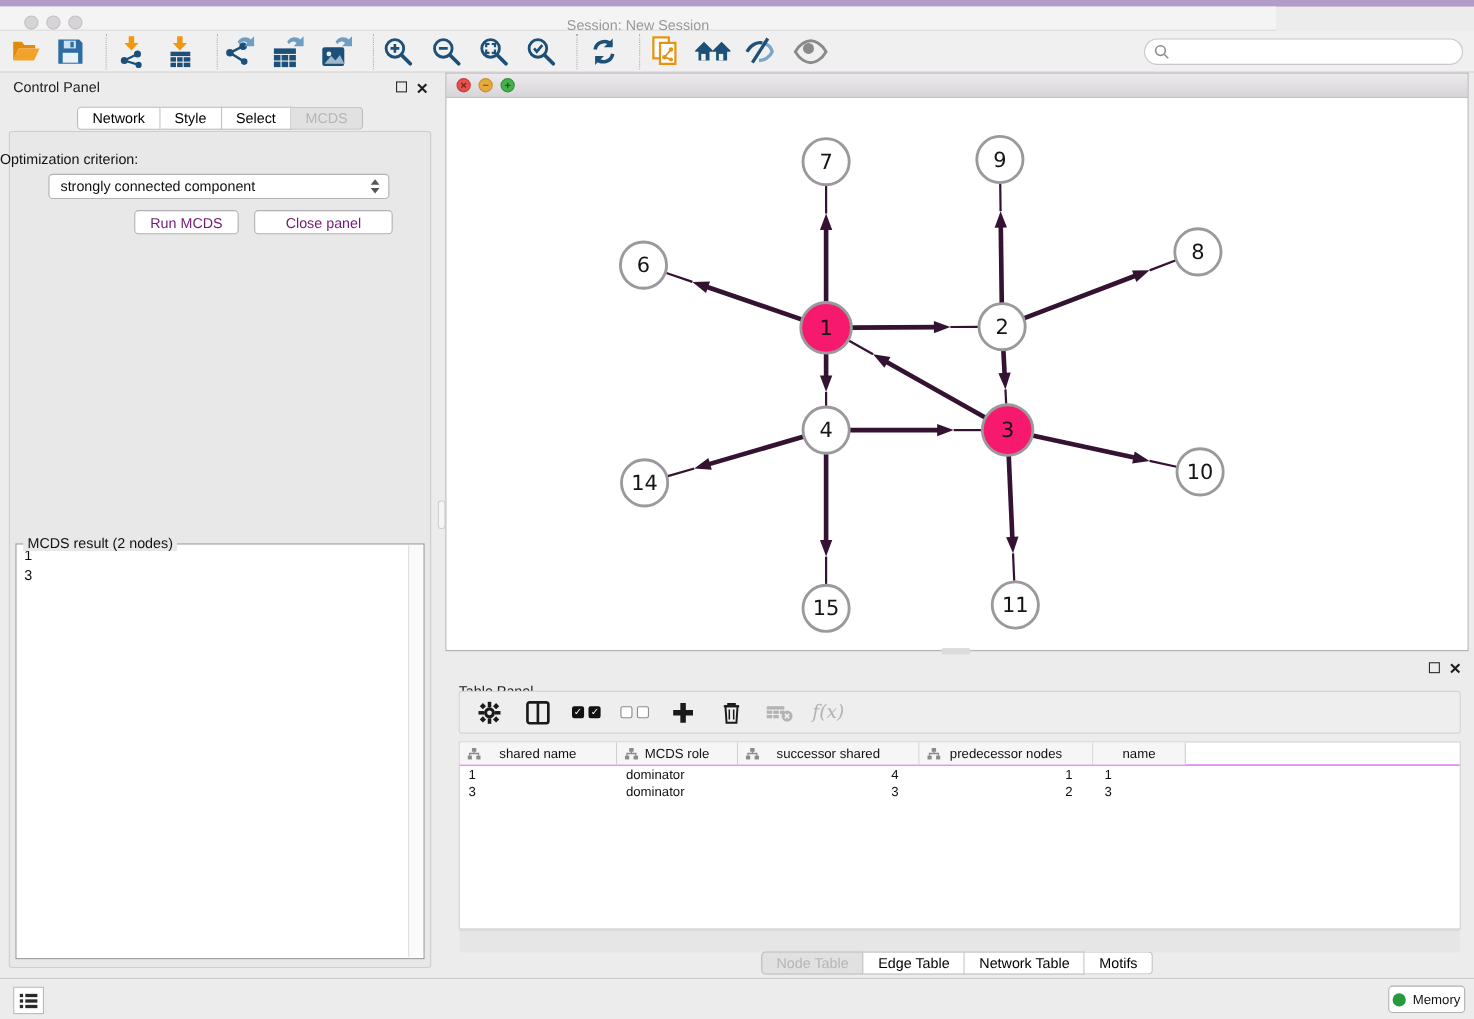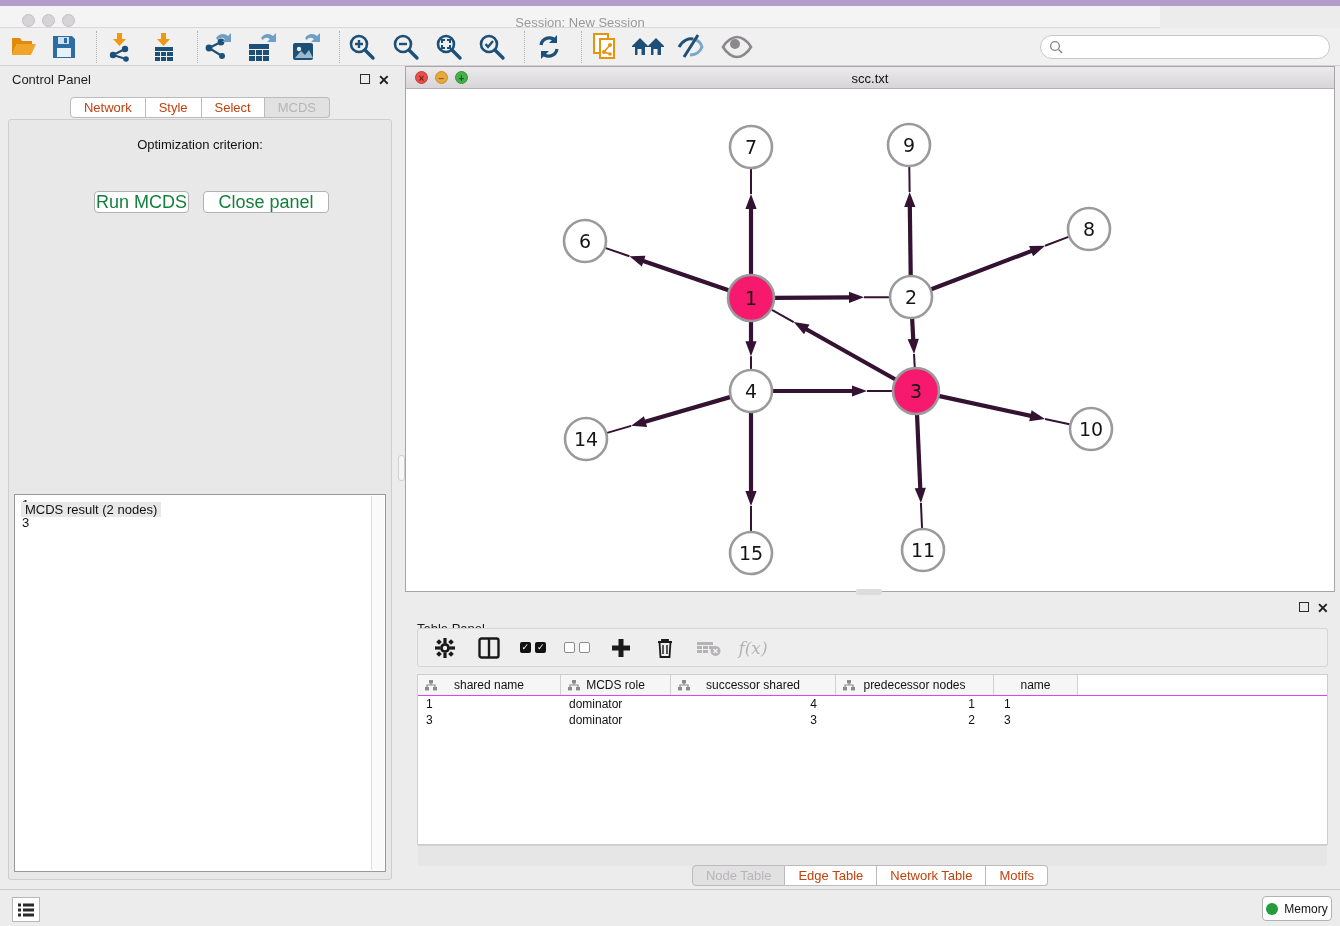--- a/index.html
+++ b/index.html
@@ -18,34 +18,34 @@
   .tbtn { position:absolute; top:3px; width:36px; height:32px; display:flex; align-items:center; justify-content:center; }
   .tsep { position:absolute; top:3px; width:0; height:32px; border-left:1px dotted #b2b0b2; }
   #search-box { position:absolute; left:1040px; top:7px; width:290px; height:24px; background:#fff; border:1px solid #c9c7c9; border-radius:12px; display:flex; align-items:center; padding-left:8px; }
   #search-input { border:none; outline:none; flex:1; height:20px; font-size:12px; background:transparent; }
 
   
   #cp-title { left:12px; top:72px; font-size:13px; color:#1c1c1c; }
   .panel-float { position:absolute; width:10px; height:10px; border:1.6px solid #2b2b2b; background:transparent; }
   .panel-close { position:absolute; font-size:14px; font-weight:bold; color:#1c1c1c; line-height:10px; }
   #cp-tabs { left:0px; top:97px; width:400px; display:flex; justify-content:center; }
-  .tab { height:21px; line-height:19px; padding:0 13px; font-size:13px; background:#fff; border:1px solid #bcbabc; border-left:none; color:#c2410c; }
+  .tab { height:21px; line-height:19px; padding:0 13px; font-size:13px; background:#fff; border:1px solid #bcbabc; border-left:none; color:#000000; }
   .tab:first-child { border-left:1px solid #bcbabc; border-radius:4px 0 0 4px; }
   .tab:last-child { border-radius:0 4px 4px 0;text-align:right; }
   .tab.disabled-active { background:#e2e1e2; color:#b7b5b7; }
   #cp-body { left:8px; top:119px; width:384px; height:761px; background:#e9e8e9; border:1px solid #cfcdcf; border-radius:3px; }
-  #opt-label { left:0; top:137px; width:400px; text-align:center; font-size:13px; color:#111; }
+  #opt-label { left:0; top:137px; width:400px; text-align:left; font-size:13px; color:#111; }
   #opt-select { left:44px; top:158px; width:310px; height:23px; background:#fff; border:1px solid #b3b1b3; border-radius:4px; font-size:13px; color:#111; display:flex; align-items:center; padding-left:10px; }
   .updown { position:absolute; right:8px; top:4px; }
   .updown .t { width:0; height:0; border-left:4px solid transparent; border-right:4px solid transparent; }
   .updown .up { border-bottom:5px solid #555; margin-bottom:3px; }
   .updown .dn { border-top:5px solid #555; }
-  .cp-btn { position:absolute; top:191px; height:22px; background:#fff; border:1px solid #b3b1b3; border-radius:4px; font-size:18px; color:#15803d; display:flex; align-items:center; justify-content:center; }
+  .cp-btn { position:absolute; top:191px; height:22px; background:#fff; border:1px solid #b3b1b3; border-radius:4px; font-size:13px; color:#701a75; display:flex; align-items:center; justify-content:center;margin-left:28px; }
   #result-group { left:14px; top:494px; width:372px; height:378px; border:1px solid #9a989a; background:#fff; }
-  #result-legend { position:absolute; left:6px; top:-9px; background:#e9e8e9; padding:0 4px; font-size:13px; color:#111;margin-top:16px; }
+  #result-legend { position:absolute; left:6px; top:-9px; background:#e9e8e9; padding:0 4px; font-size:13px; color:#111; }
   #result-scroll { position:absolute; right:1px; top:1px; width:13px; height:374px; background:#fafafa; border-left:1px solid #dedede; }
   .result-line { margin:1px 0 0 7px; font-size:13px; color:#111; line-height:17px; }
 
   
   #net-win { left:405px; top:66px; width:930px; height:526px; background:#fff; border:1px solid #a6a4a6; }
   #net-titlebar { position:absolute; left:0; top:0; width:100%; height:22px; background:linear-gradient(#eceaec,#d8d5d8); border-bottom:1px solid #b3b1b3; }
   .net-light { position:absolute; top:4px; width:13px; height:13px; border-radius:50%; font-size:10px; font-weight:bold; text-align:center; line-height:13px; }
   #net-title { position:absolute; top:4px; left:0; width:100%; text-align:center; font-size:13px; color:#111; }
   #graph-canvas { position:absolute; left:0; top:22px; width:928px; height:502px; background:#fff; }
 
@@ -247,36 +247,42 @@
 
   <div id="cp-tabs" class="abs">
     <div class="tab">Network</div>
     <div class="tab">Style</div>
     <div class="tab">Select</div>
     <div class="tab disabled-active">MCDS</div>
   </div>
 
   <div id="cp-body" class="abs"></div>
   <div id="opt-label" class="abs">Optimization criterion:</div>
+  <div id="opt-select" class="abs">
+    <span>strongly connected component</span>
+    <span class="updown">
+        <span class="t up" style="display:block"></span>
+        <span class="t dn" style="display:block"></span>
+      </span>
+  </div>
   <div class="cp-btn abs" style="left:94px; width:95px;">Run MCDS</div>
   <div class="cp-btn abs" style="left:203px; width:126px;">Close panel</div>
 
   <div id="result-group" class="abs">
     <div id="result-legend">MCDS result (2 nodes)</div>
     <div class="result-line">1</div>
     <div class="result-line">3</div>
     <div id="result-scroll"></div>
   </div>
 
   <div id="net-win" class="abs">
     <div id="net-titlebar">
       <div class="net-light" style="left:9px; background:#e4504c; border:1px solid #c43d3a; color:#7e201e;">×</div>
       <div class="net-light" style="left:29px; background:#e5a93c; border:1px solid #c78f2c; color:#86601a;">−</div>
       <div class="net-light" style="left:49px; background:#46b04a; border:1px solid #358f39; color:#1d5a20;">+</div>
-      <div id="net-title">scc.txt</div>
     </div>
     <div id="graph-canvas"><svg width="928" height="502">
           <g>
             <line x1="223.45241287293203" y1="167.2637803238381" x2="199.80751240860647" y2="159.14474823669016" stroke="#331232" stroke-width="2"></line>
             <line x1="323.2466915728205" y1="201.5304904798239" x2="232.91037305866226" y2="170.51139315869727" stroke="#331232" stroke-width="4.2"></line>
             <polygon points="223.45241287293203,167.2637803238381 239.4580163390485,166.8387418721179 235.82068996400622,177.43165728013577" fill="#331232"></polygon>
           </g>
           <g>
             <line x1="345" y1="105" x2="345" y2="80" stroke="#331232" stroke-width="2"></line>
             <line x1="345" y1="186" x2="345" y2="115" stroke="#331232" stroke-width="4.2"></line>

